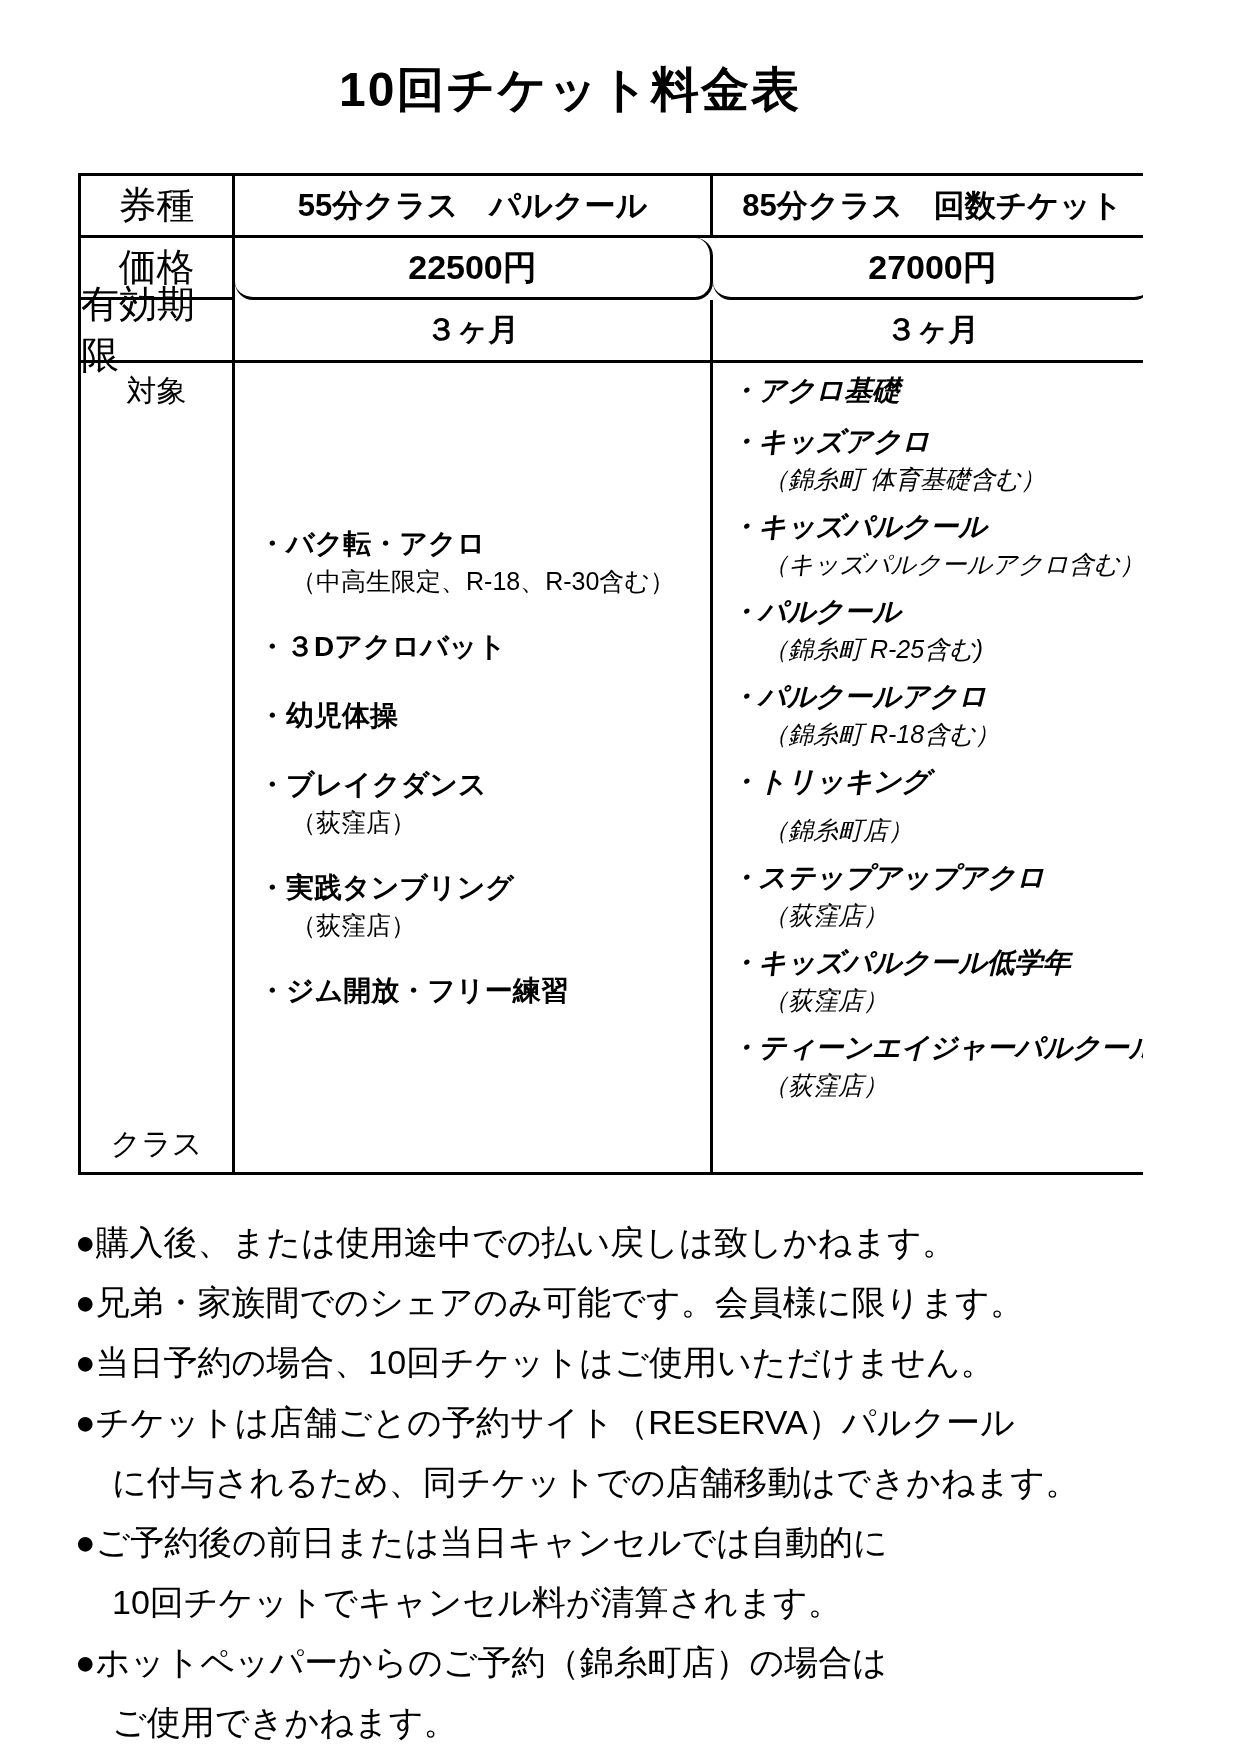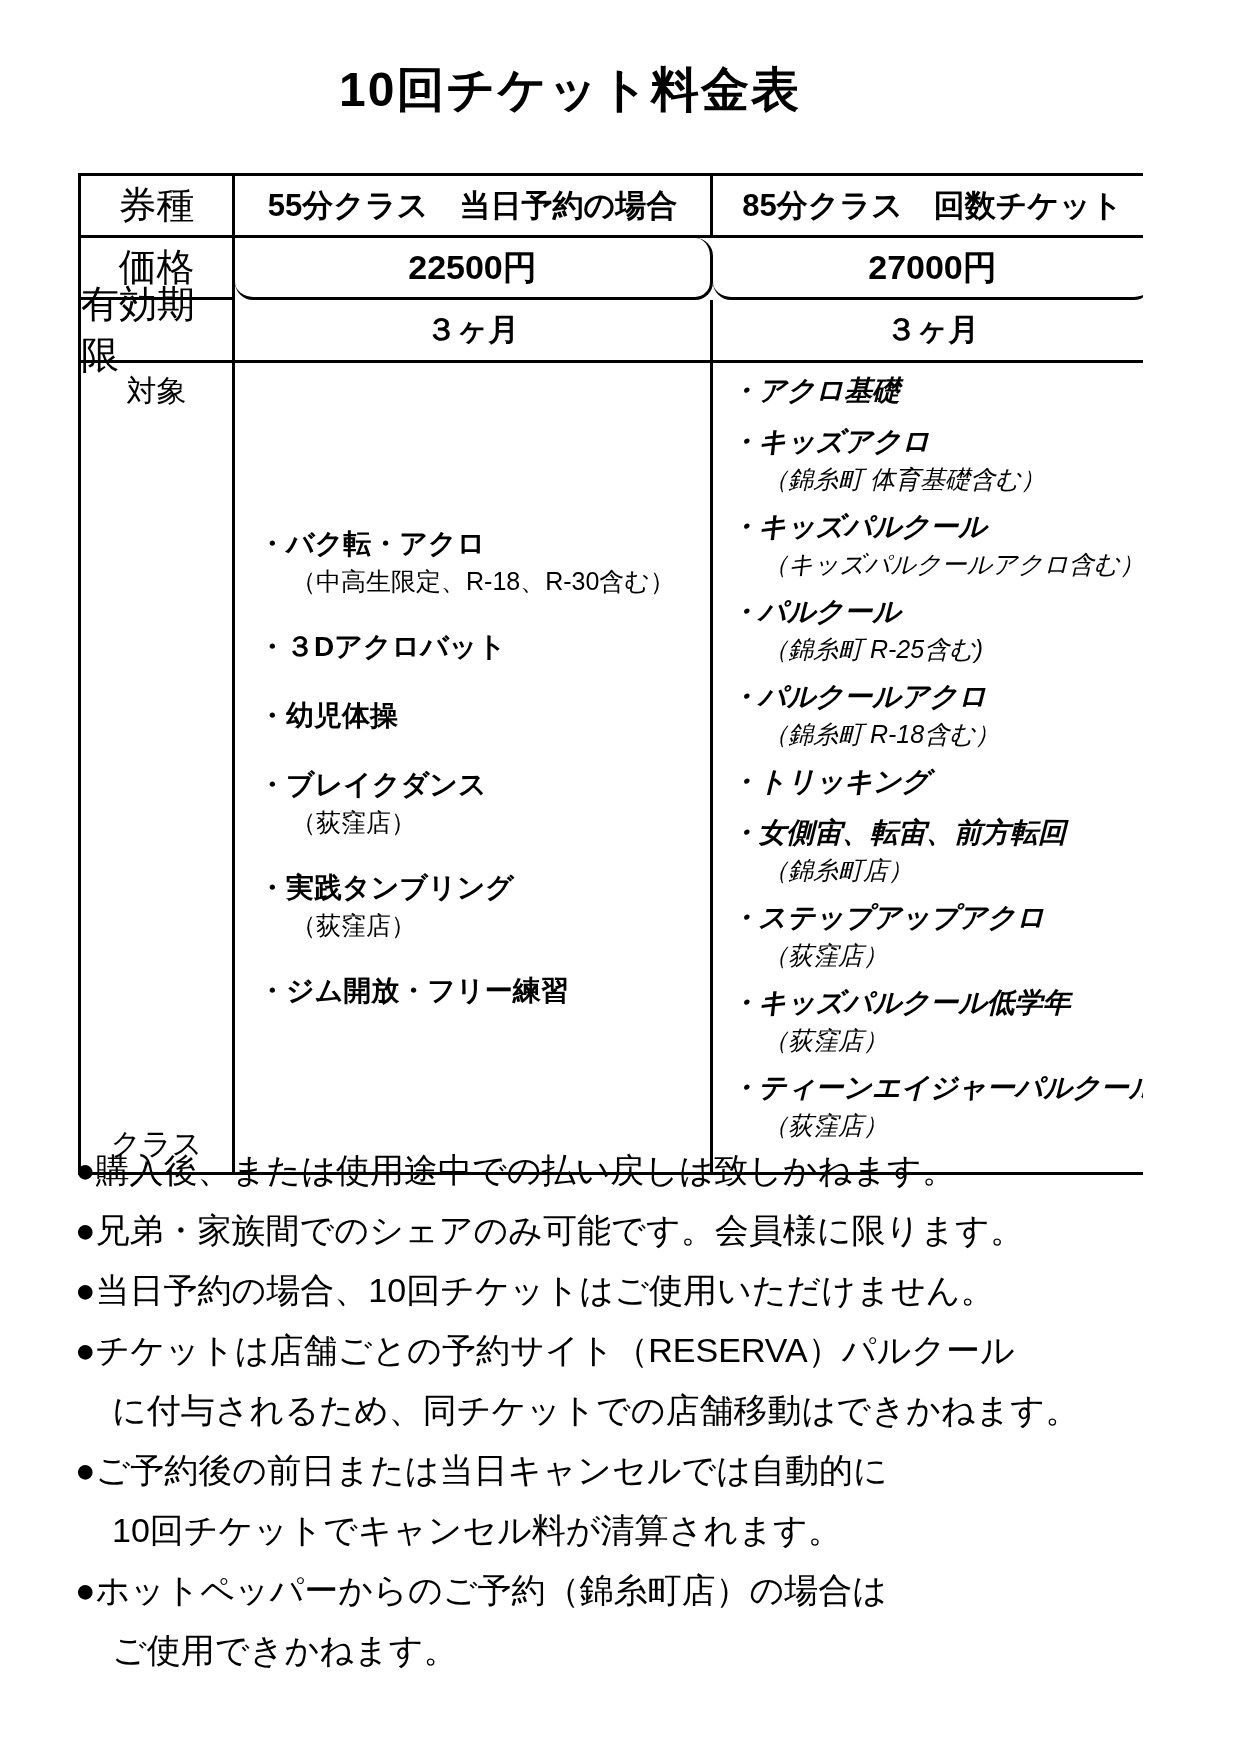--- a/index.html
+++ b/index.html
@@ -50,37 +50,37 @@
   .classes.left { justify-content: center; padding-left: 23px; padding-right: 6px; }
   .classes.right { justify-content: flex-start; padding-top: 8px; padding-left: 17px; padding-right: 6px; }
 
   .cls-item { }
   .classes.left .cls-item { margin: 14px 0 15px; }
   .classes.right .cls-item { margin: 0 0 11px; font-style: italic; }
   .cls-name { font-size: 28px; font-weight: bold; line-height: 40px; white-space: nowrap; }
   .cls-note { font-size: 25px; font-weight: normal; line-height: 34px; margin-left: 33px; white-space: nowrap; }
 
   .footnotes {
-    position: absolute; left: 75px; top: 1140px; width: 1140px;
+    position: absolute; left: 75px; top: 1212px; width: 1140px;
     font-size: 34px; font-weight: normal;
   }
   .note-line { line-height: 60px; white-space: nowrap; }
   .note-cont { padding-left: 37px; }
 </style>
 </head>
 <body>
 
 <div class="page">
 
   <div class="title">10回チケット料金表</div>
 
   <div class="pricing-table">
 
     <div class="cell row-label">券種</div>
-    <div class="cell col-header">55分クラス　当日予約の場合</div>
+    <div class="cell col-header">55分クラス　パルクール</div>
     <div class="cell col-header last-col">85分クラス　回数チケット</div>
 
     <div class="cell row-label">価格</div>
     <div class="cell price-value">22500円</div>
     <div class="cell price-value last-col">27000円</div>
 
     <div class="cell row-label">有効期限</div>
     <div class="cell validity-value">３ヶ月</div>
     <div class="cell validity-value last-col">３ヶ月</div>
 
@@ -130,21 +130,20 @@
         <div class="cls-note">（錦糸町 R-25含む)</div>
       </div>
       <div class="cls-item">
         <div class="cls-name">・パルクールアクロ</div>
         <div class="cls-note">（錦糸町 R-18含む）</div>
       </div>
       <div class="cls-item">
         <div class="cls-name">・トリッキング</div>
       </div>
       <div class="cls-item">
-        <div class="cls-name">・女側宙、転宙、前方転回</div>
         <div class="cls-note">（錦糸町店）</div>
       </div>
       <div class="cls-item">
         <div class="cls-name">・ステップアップアクロ</div>
         <div class="cls-note">（荻窪店）</div>
       </div>
       <div class="cls-item">
         <div class="cls-name">・キッズパルクール低学年</div>
         <div class="cls-note">（荻窪店）</div>
       </div>

